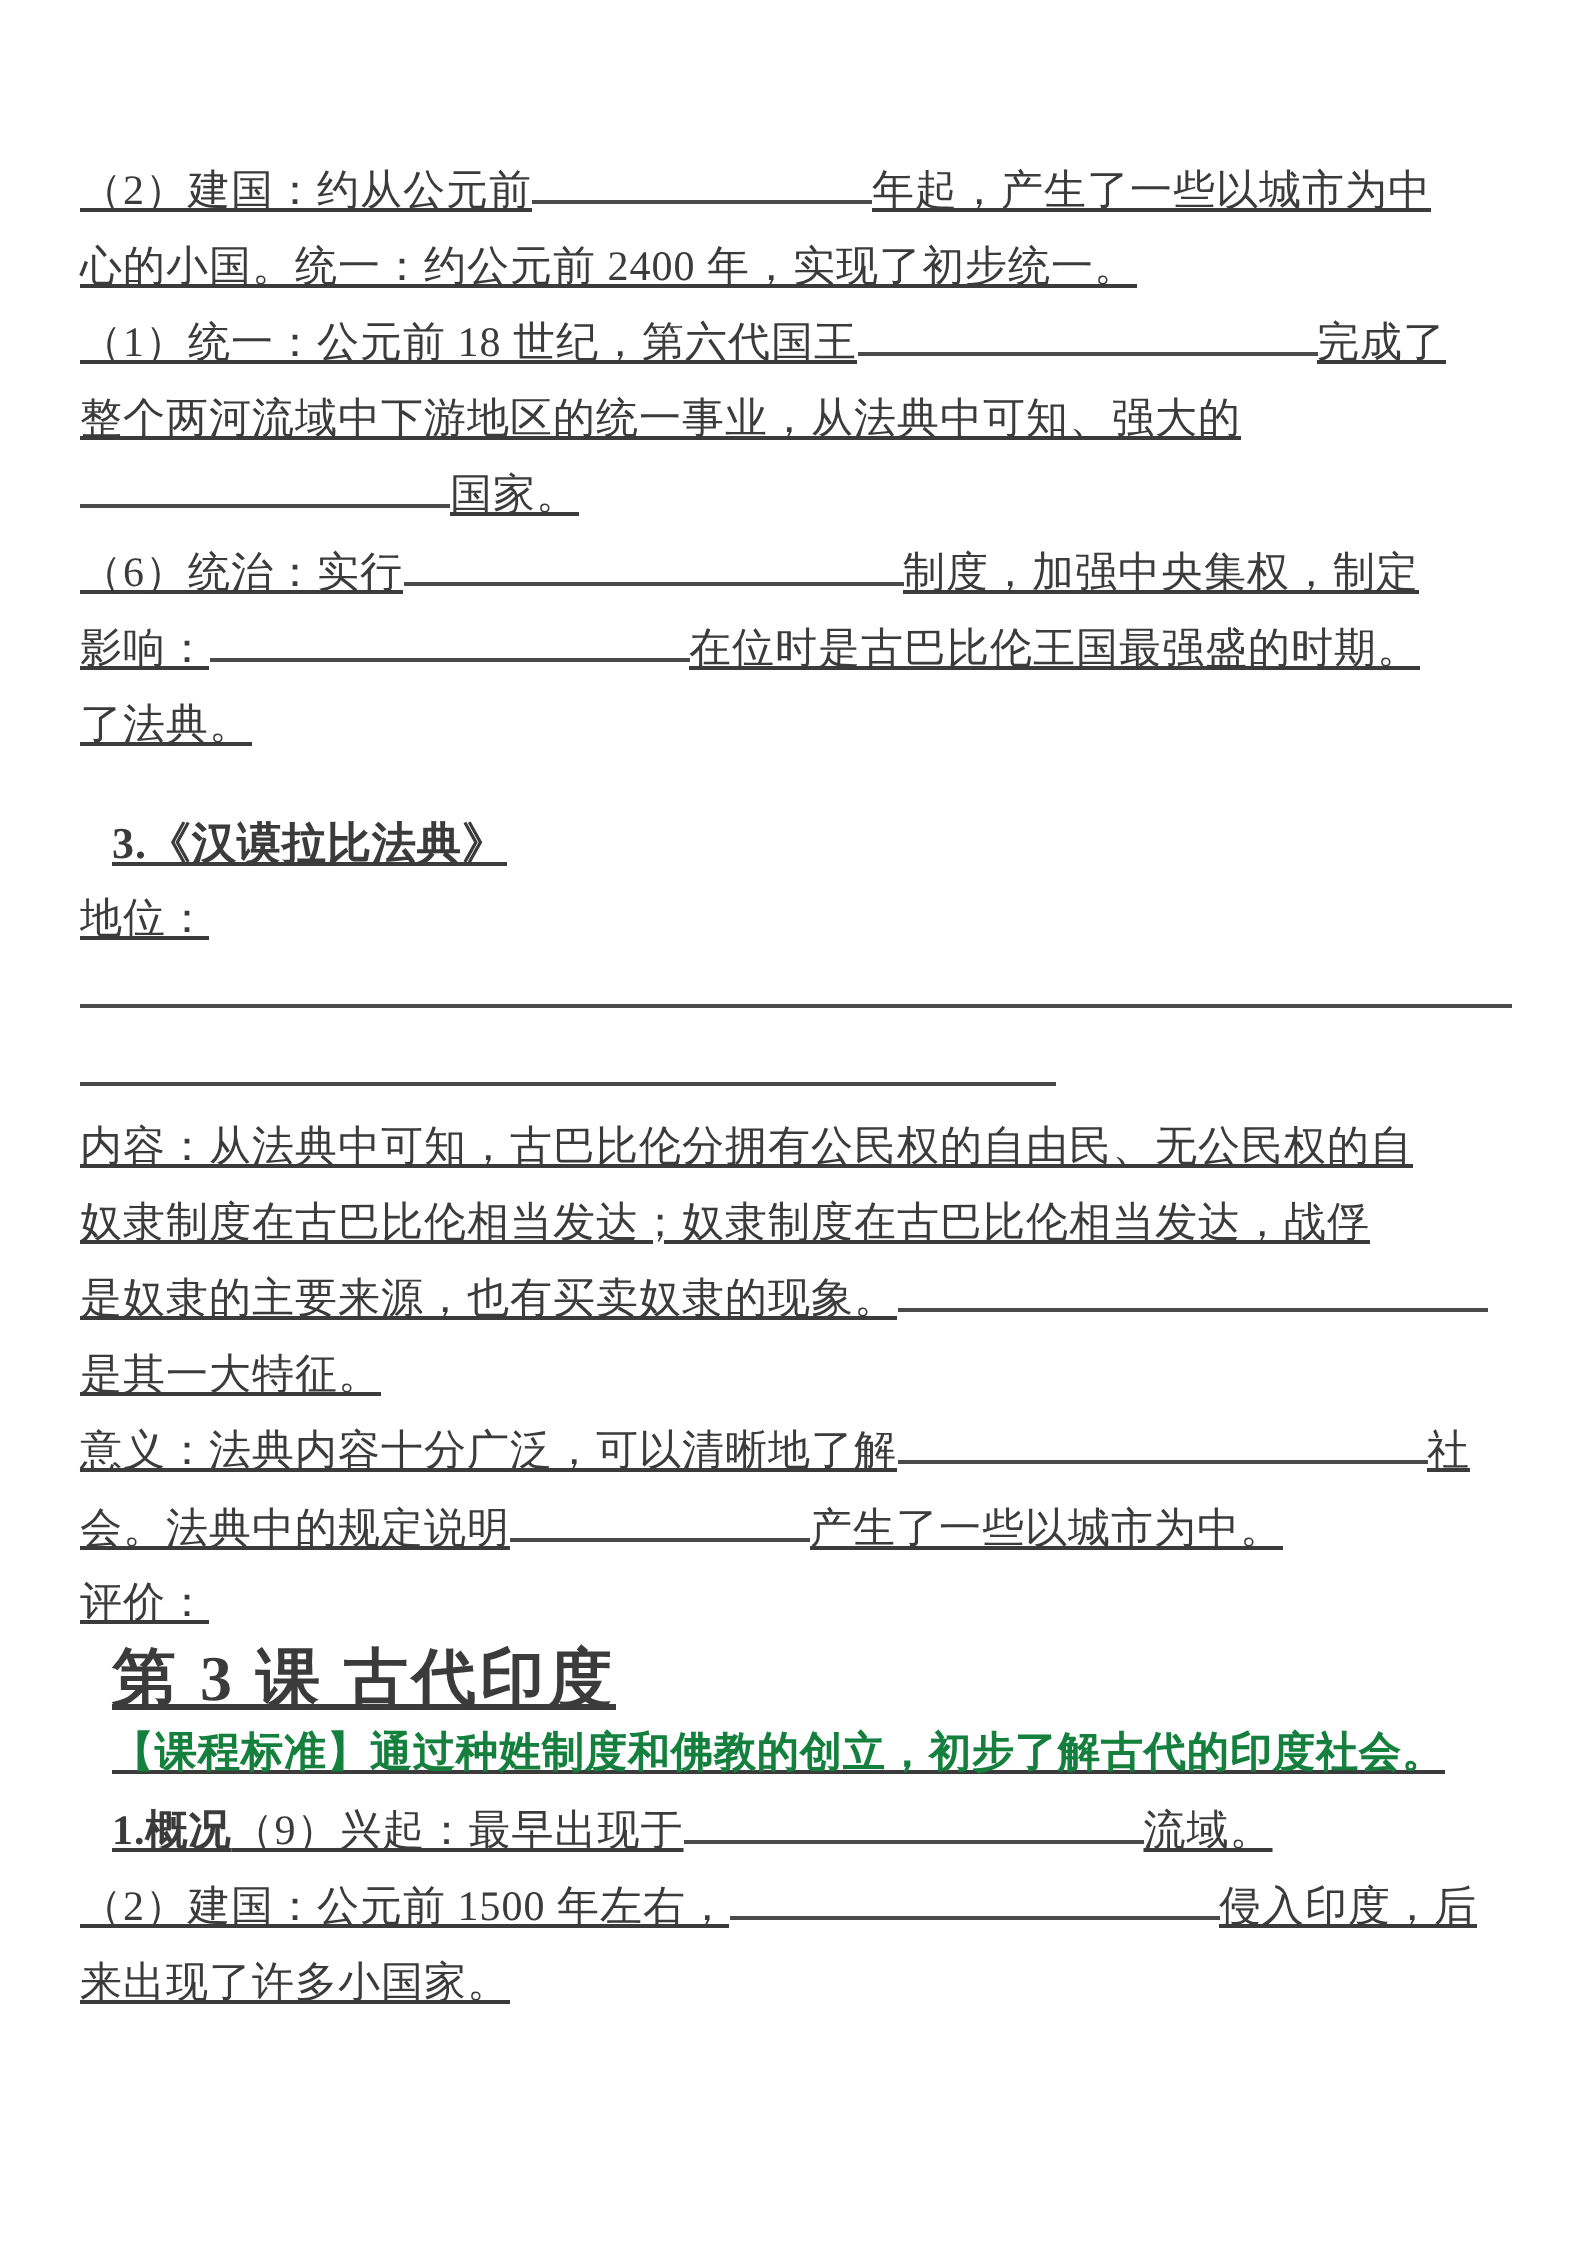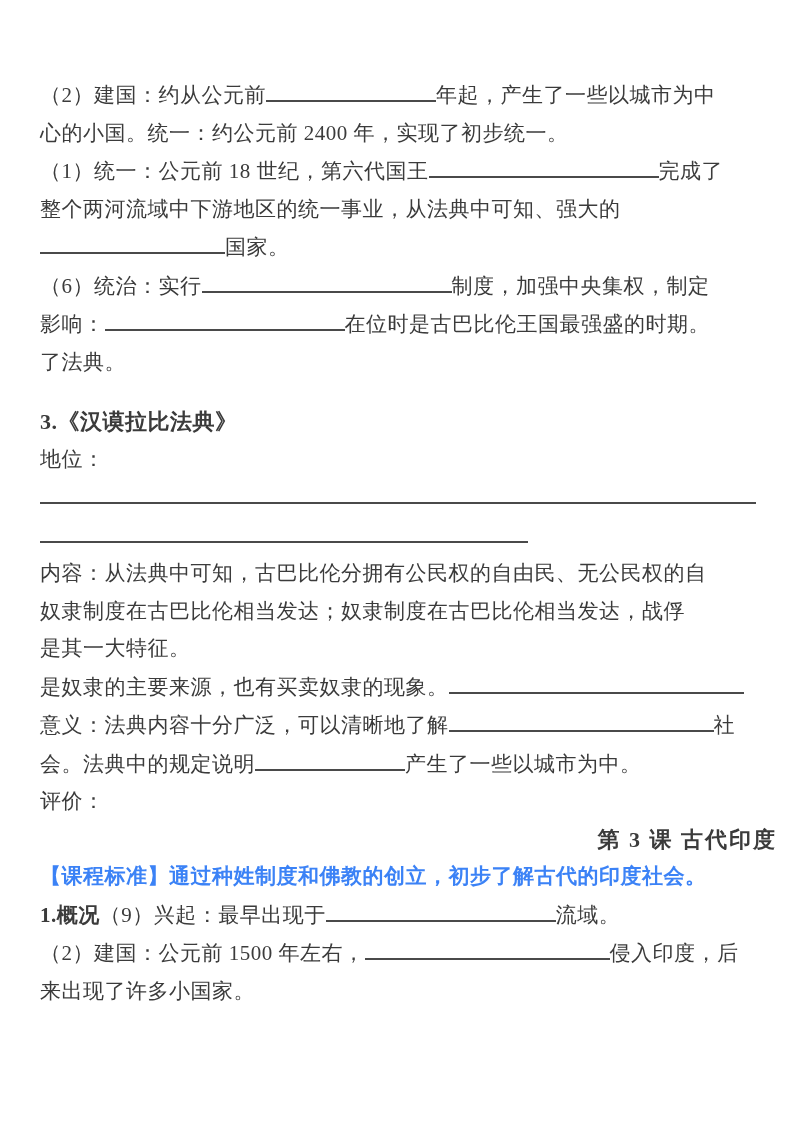--- a/index.html
+++ b/index.html
@@ -8,41 +8,42 @@
     background: #ffffff;
   }
   body {
     width: 793px;
     height: 1122px;
     overflow: hidden;
     font-family: "Liberation Serif", "DejaVu Serif", serif;
     color: #3b3b3b;
   }
   #doc {
-    padding: 76px 16px 0 40px;
+    padding: 76px 34px 0 40px;
     font-size: 21px;
     letter-spacing: 0.5px;
+    text-decoration: underline;
   }
   .line {
     min-height: 37.5px;
     line-height: 37.5px;
     white-space: nowrap;
   }
   .blank {
     display: inline-block;
     border-bottom: 2px solid #4a4a4a;
     height: 24px;
     vertical-align: baseline;
   }
-  .bold { font-weight: bold; }
+  .bold { font-weight: bold; margin-left: 16px; }
   .heading { font-weight: bold; font-size: 22px; }
   .title {
-    text-align: right;
+    text-align: left;
     font-weight: bold;
-    font-size: 22px;
+    font-size: 32px;
     letter-spacing: 2px;
   }
   .standard {
     font-weight: bold;
     letter-spacing: 0.5px;
   }
   .spacer { min-height: 0; }
 </style>
 </head>
 <body>
@@ -56,23 +57,23 @@
     <div class="line "><span class="seg">（6）统治：实行</span><span class="blank" style="width: 250px; border-bottom-color: rgb(74, 74, 74);"></span><span class="seg">制度，加强中央集权，制定</span></div>
     <div class="line "><span class="seg">影响：</span><span class="blank" style="width: 240px; border-bottom-color: rgb(74, 74, 74);"></span><span class="seg">在位时是古巴比伦王国最强盛的时期。</span></div>
     <div class="line "><span class="seg">了法典。</span></div>
     <div class="line spacer" style="height: 22px;"></div>
     <div class="line heading"><span class="seg bold">3.《汉谟拉比法典》</span></div>
     <div class="line "><span class="seg">地位：</span></div>
     <div class="line rule"><span class="blank" style="width: 716px; border-bottom-color: rgb(74, 74, 74);"></span></div>
     <div class="line rule"><span class="blank" style="width: 488px; border-bottom-color: rgb(74, 74, 74);"></span></div>
     <div class="line "><span class="seg">内容：从法典中可知，古巴比伦分拥有公民权的自由民、无公民权的自</span></div>
     <div class="line "><span class="seg">奴隶制度在古巴比伦相当发达；奴隶制度在古巴比伦相当发达，战俘</span></div>
+    <div class="line "><span class="seg">是奴隶的主要来源，也有买卖奴隶的现象。</span><span class="blank" style="width: 295px; border-bottom-color: rgb(74, 74, 74);"></span></div>
     <div class="line "><span class="seg">是其一大特征。</span></div>
-    <div class="line "><span class="seg">是奴隶的主要来源，也有买卖奴隶的现象。</span><span class="blank" style="width: 295px; border-bottom-color: rgb(74, 74, 74);"></span></div>
     <div class="line "><span class="seg">意义：法典内容十分广泛，可以清晰地了解</span><span class="blank" style="width: 265px; border-bottom-color: rgb(74, 74, 74);"></span><span class="seg">社</span></div>
     <div class="line "><span class="seg">会。法典中的规定说明</span><span class="blank" style="width: 150px; border-bottom-color: rgb(74, 74, 74);"></span><span class="seg">产生了一些以城市为中。</span></div>
     <div class="line "><span class="seg">评价：</span></div>
     <div class="line title"><span class="seg bold">第 3 课 古代印度</span></div>
-    <div class="line standard"><span class="seg bold" style="color: #3b82f6;">【课程标准】通过种姓制度和佛教的创立，初步了解古代的印度社会。</span></div>
+    <div class="line standard"><span class="seg bold" style="color: #15803d;">【课程标准】通过种姓制度和佛教的创立，初步了解古代的印度社会。</span></div>
     <div class="line "><span class="seg bold">1.概况</span><span class="seg">（9）兴起：最早出现于</span><span class="blank" style="width: 230px; border-bottom-color: rgb(74, 74, 74);"></span><span class="seg">流域。</span></div>
     <div class="line "><span class="seg">（2）建国：公元前 1500 年左右，</span><span class="blank" style="width: 245px; border-bottom-color: rgb(74, 74, 74);"></span><span class="seg">侵入印度，后</span></div>
     <div class="line "><span class="seg">来出现了许多小国家。</span></div>
   </div>
 
 </body></html>

